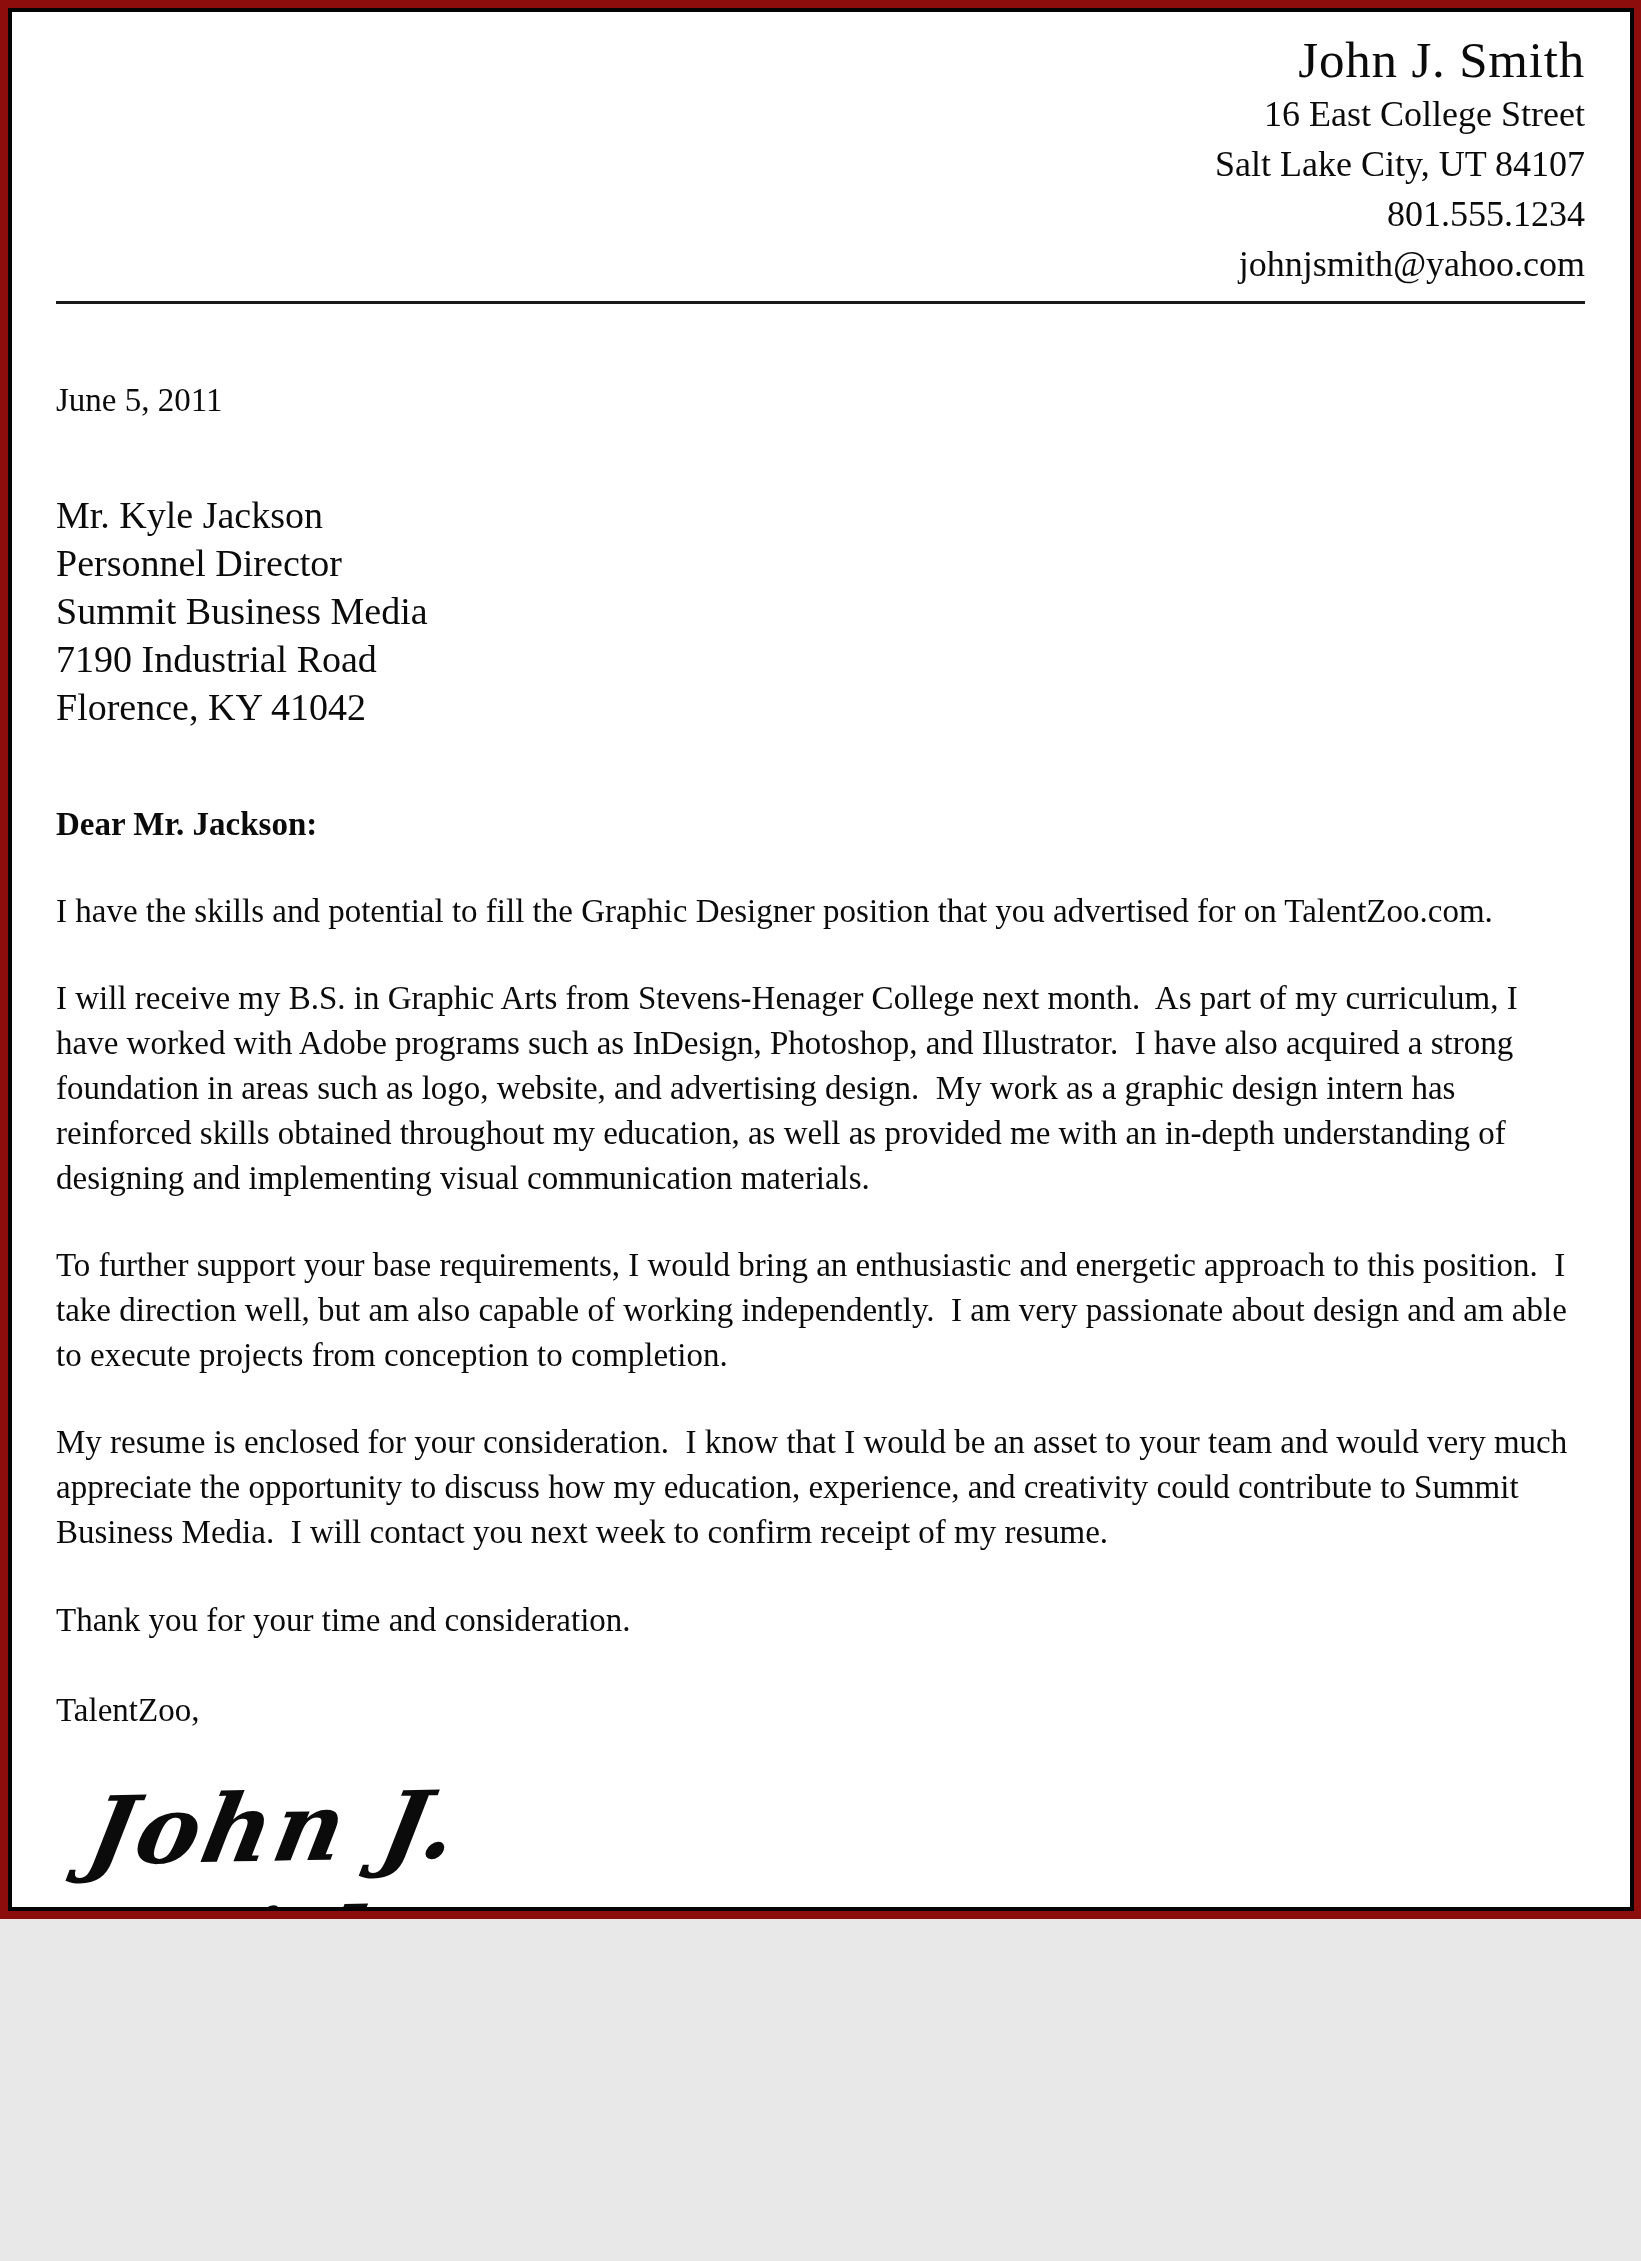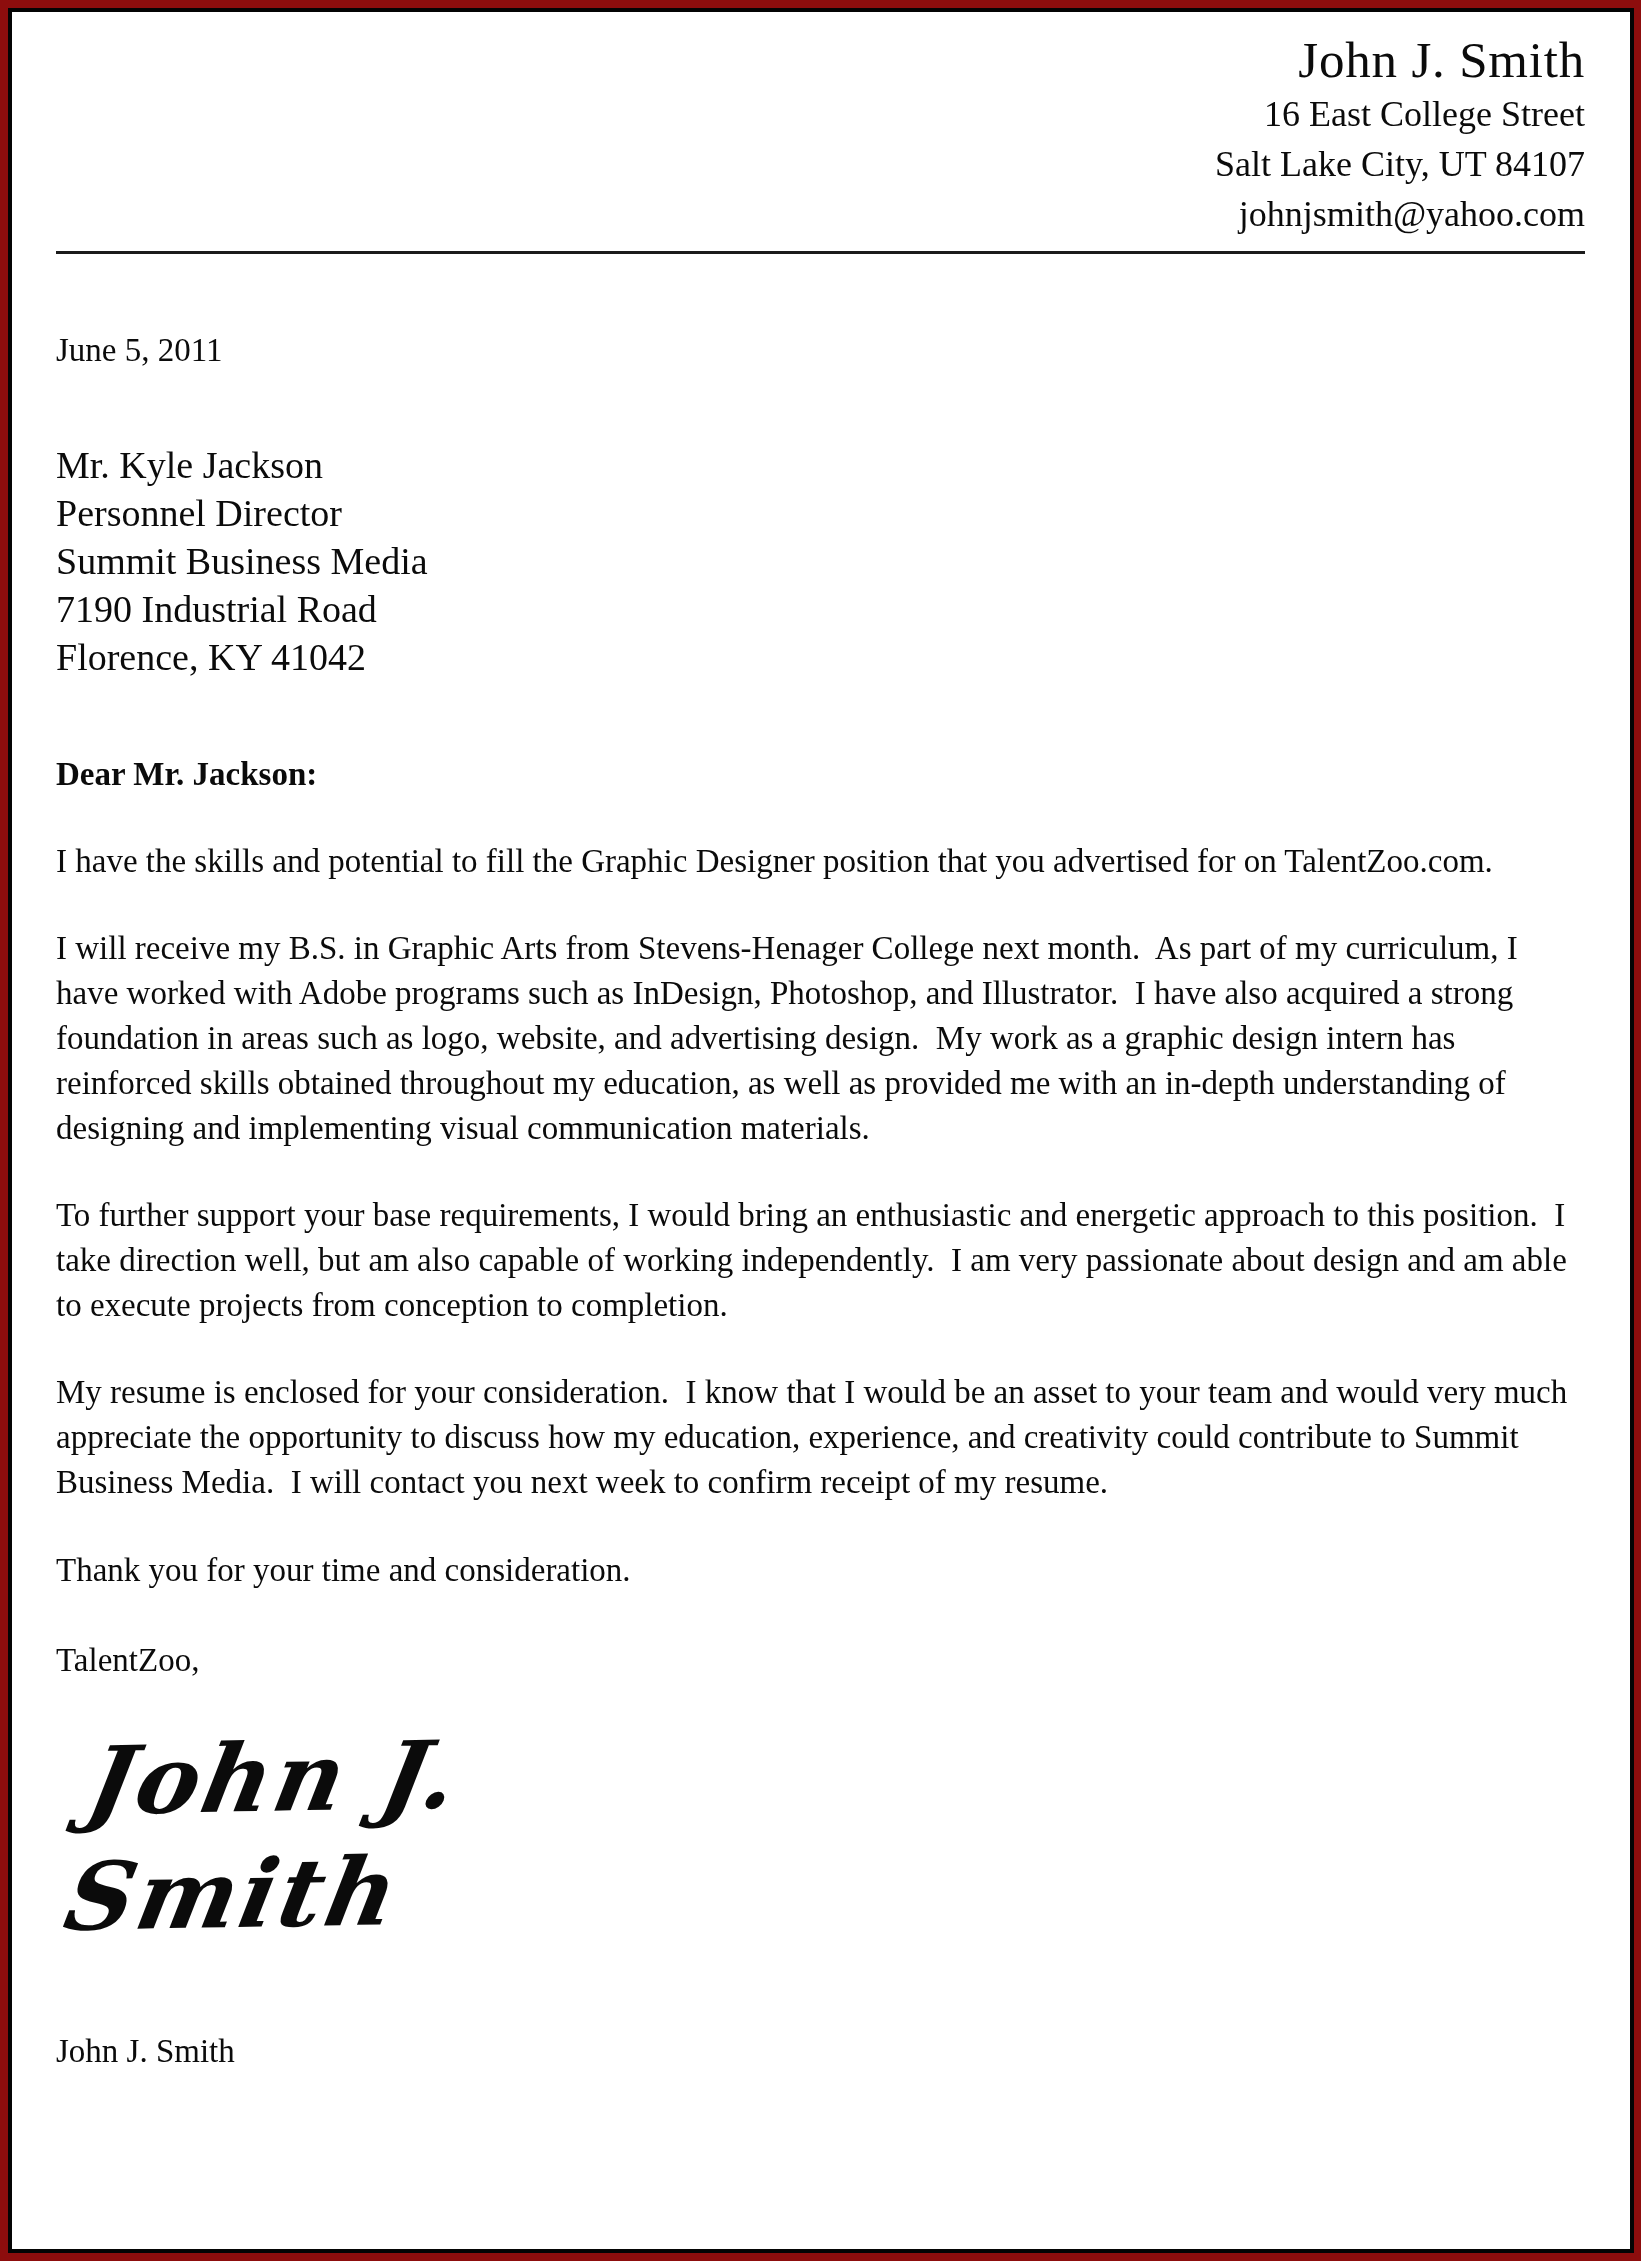--- a/index.html
+++ b/index.html
@@ -2,21 +2,21 @@
 <html style="font-size:12.4px"><head>
 <meta charset="utf-8">
 <style>
   html, body {
     margin: 0;
     padding: 0;
     background: #e8e8e8;
   }
   .page {
     width: 1642px;
-    height: 2261px;
+    height: 1919px;
     box-sizing: border-box;
     background: #ffffff;
     border: 8.5px solid #8d0d0d;
     margin: 0 auto;
   }
   .inner {
     width: 100%;
     height: 100%;
     box-sizing: border-box;
     border: 4.6px solid #040404;
@@ -93,20 +93,21 @@
 </head>
 <body>
 
 <div class="page">
   <div class="inner">
 
     <header class="header">
       <div class="header-name">John J. Smith</div>
       <div class="header-line">16 East College Street</div>
       <div class="header-line">Salt Lake City, UT 84107</div>
+      <div class="header-line">801.555.1234</div>
       <div class="header-line">johnjsmith@yahoo.com</div>
       <div class="divider"></div>
     </header>
 
     <div class="date">June 5, 2011</div>
 
     <div class="recipient">
       <div class="recipient-line">Mr. Kyle Jackson</div>
       <div class="recipient-line">Personnel Director</div>
       <div class="recipient-line">Summit Business Media</div>

